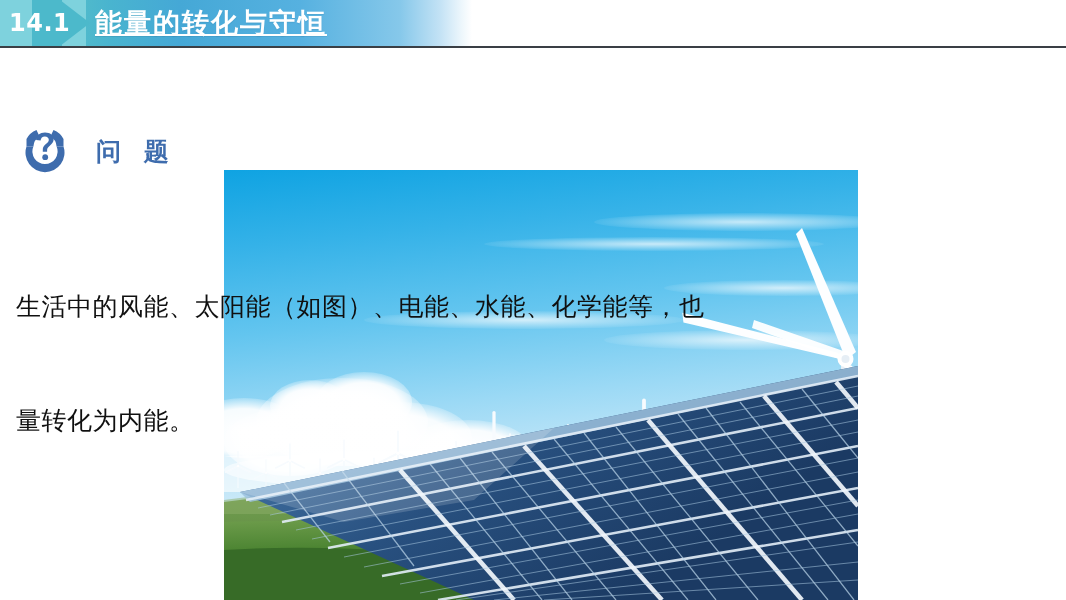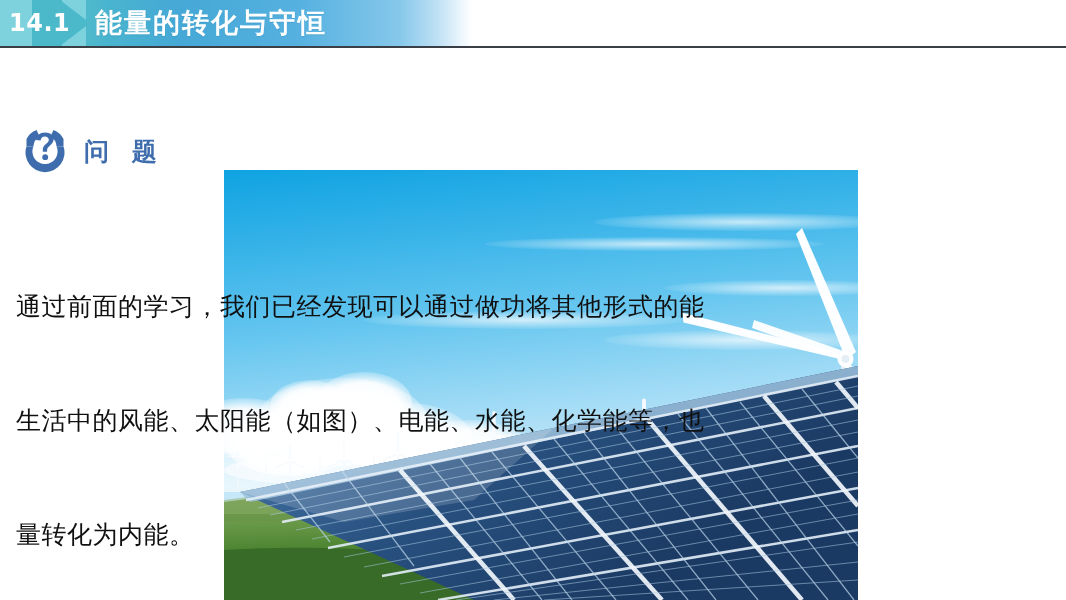--- a/index.html
+++ b/index.html
@@ -85,20 +85,21 @@
     position: absolute;
     left: 95px; top: 6px;
     font-family: "DejaVu Sans", "Liberation Sans", sans-serif;
     font-size: 27px;
     font-weight: bold;
     color: #ffffff;
     letter-spacing: 2px;
     line-height: 34px;
     text-shadow: 0 1px 1px rgba(40,110,150,0.18);
     z-index: 4;
+    text-decoration: underline;
   }
   #header-rule {
     position: absolute;
     left: 0; top: 46px;
     width: 1066px;
     height: 2px;
     background: #3a3f45;
   }
 
   
@@ -108,21 +109,21 @@
     height: 56px;
     display: flex;
     align-items: center;
     z-index: 6;
   }
   #question-icon {
     width: 50px; height: 50px;
     display: block;
   }
   #question-label {
-    margin-left: 14px;
+    margin-left: 26px;
     font-family: "DejaVu Sans", "Liberation Sans", sans-serif;
     font-size: 25px;
     font-weight: bold;
     color: #3e6cad;
     letter-spacing: 7px;
     line-height: 30px;
     white-space: pre;
   }
 
   
@@ -412,19 +413,18 @@
         </g>
 
         <path d="M16 322 L330 258 L250 330 L120 352 Z" fill="#ffffff" opacity="0.16"></path>
       </g>
 
       <rect x="0" y="0" width="634" height="430" fill="none"></rect>
     </svg>
   </div>
 
   <div id="body-text">
-    <p>通过前面的学习，我们已经发现可以通过做功将其他形式的能</p>
     <p>生活中的风能、太阳能（如图）、电能、水能、化学能等，也</p>
     <p>量转化为内能。</p>
     
   </div>
 
 </div>
 
 </body></html>

